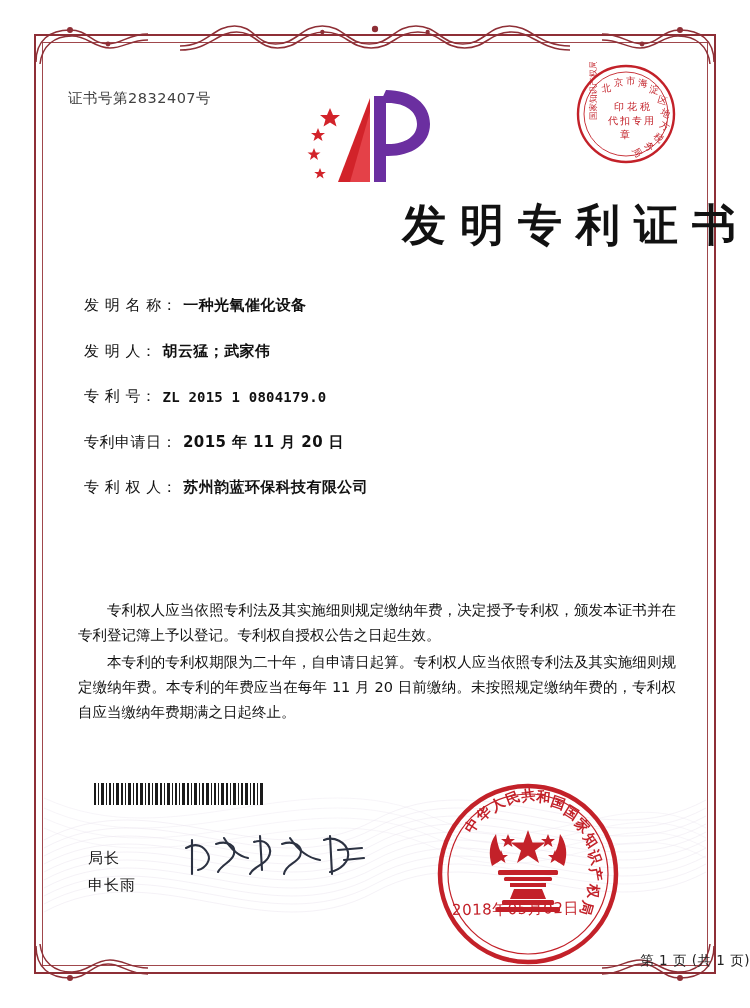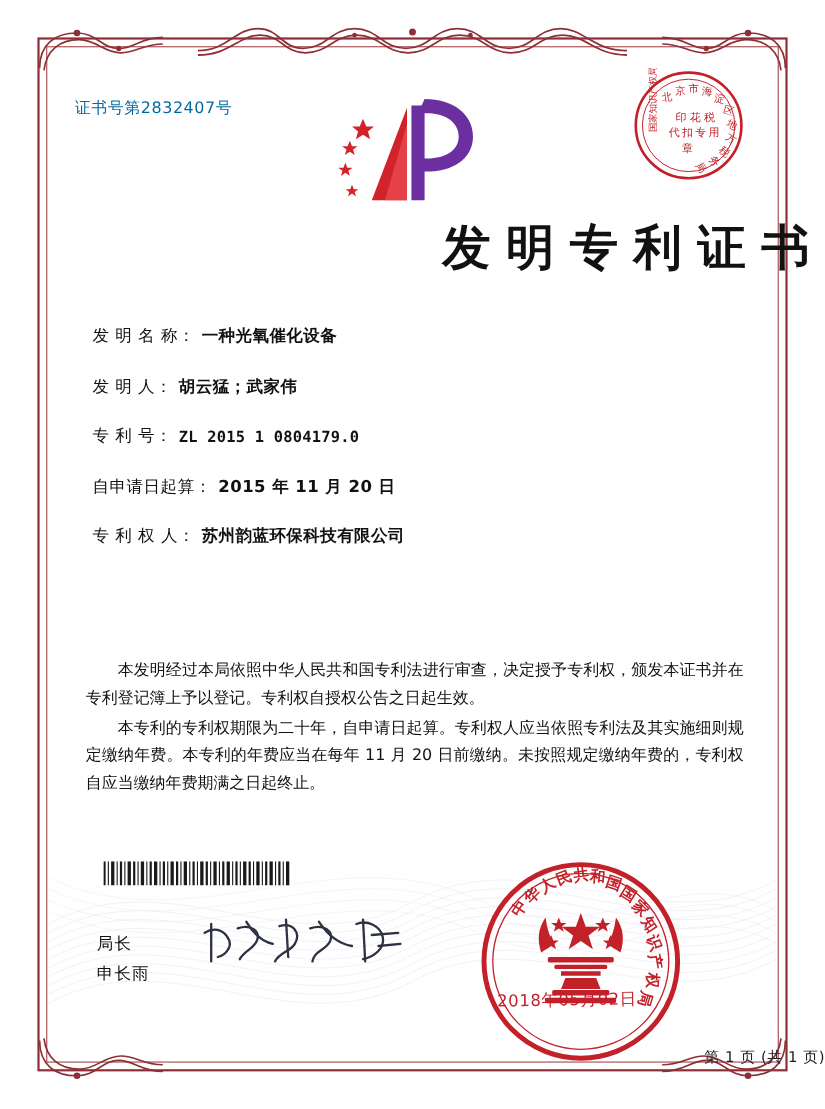--- a/index.html
+++ b/index.html
@@ -58,21 +58,21 @@
     color: #8e2f36;
   }
   .top-scroll svg { display:block; width:100%; height:100%; }
 
   
   .cert-no {
     position: absolute;
     left: 68px;
     top: 89px;
     font-size: 14.5px;
-    color: #0369a1;
+    color: #404040;
     letter-spacing: 0.5px;
     font-family: "DejaVu Sans", sans-serif;
   }
   .emblem {
     position: absolute;
     left: 300px;
     top: 82px;
     width: 150px;
     height: 108px;
   }
@@ -104,21 +104,21 @@
 
   
   .fields {
     position: absolute;
     left: 84px;
     top: 296px;
     right: 80px;
   }
   .field-row {
     display: flex;
-    align-items: flex-end;
+    align-items: center;
     margin-bottom: 26.5px;
     font-size: 15px;
     color: #111111;
     font-family: "DejaVu Sans", sans-serif;
   }
   .field-label {
     white-space: nowrap;
     letter-spacing: 0.5px;
   }
   .field-value {
@@ -345,31 +345,31 @@
     </div>
     <div class="field-row">
       <span class="field-label">发 明 人：</span>
       <span class="field-value">胡云猛；武家伟</span>
     </div>
     <div class="field-row">
       <span class="field-label">专 利 号：</span>
       <span class="field-value mono">ZL 2015 1 0804179.0</span>
     </div>
     <div class="field-row">
-      <span class="field-label">自申请日起算：</span>
+      <span class="field-label">专利申请日：</span>
       <span class="field-value">2015 年 11 月 20 日</span>
     </div>
     <div class="field-row">
       <span class="field-label">专 利 权 人：</span>
       <span class="field-value">苏州韵蓝环保科技有限公司</span>
     </div>
   </div>
 
   <div class="body-text">
-    <p>本发明经过本局依照中华人民共和国专利法进行审查，决定授予专利权，颁发本证书并在专利登记簿上予以登记。专利权自授权公告之日起生效。</p>
+    <p>专利权人应当依照专利法及其实施细则规定缴纳年费，决定授予专利权，颁发本证书并在专利登记簿上予以登记。专利权自授权公告之日起生效。</p>
     <p>本专利的专利权期限为二十年，自申请日起算。专利权人应当依照专利法及其实施细则规定缴纳年费。本专利的年费应当在每年 11 月 20 日前缴纳。未按照规定缴纳年费的，专利权自应当缴纳年费期满之日起终止。</p>
   </div>
 
   <div class="guilloche">
     <svg viewBox="0 0 660 210" preserveAspectRatio="none">
       <g fill="none" stroke="#b9a6c6" stroke-width="0.45">
         <path d="M0 150 C 110 90, 220 190, 330 130 C 440 70, 550 170, 660 110"></path>
         <path d="M0 158 C 110 98, 220 198, 330 138 C 440 78, 550 178, 660 118"></path>
         <path d="M0 166 C 110 106, 220 206, 330 146 C 440 86, 550 186, 660 126"></path>
         <path d="M0 174 C 110 114, 220 214, 330 154 C 440 94, 550 194, 660 134"></path>

